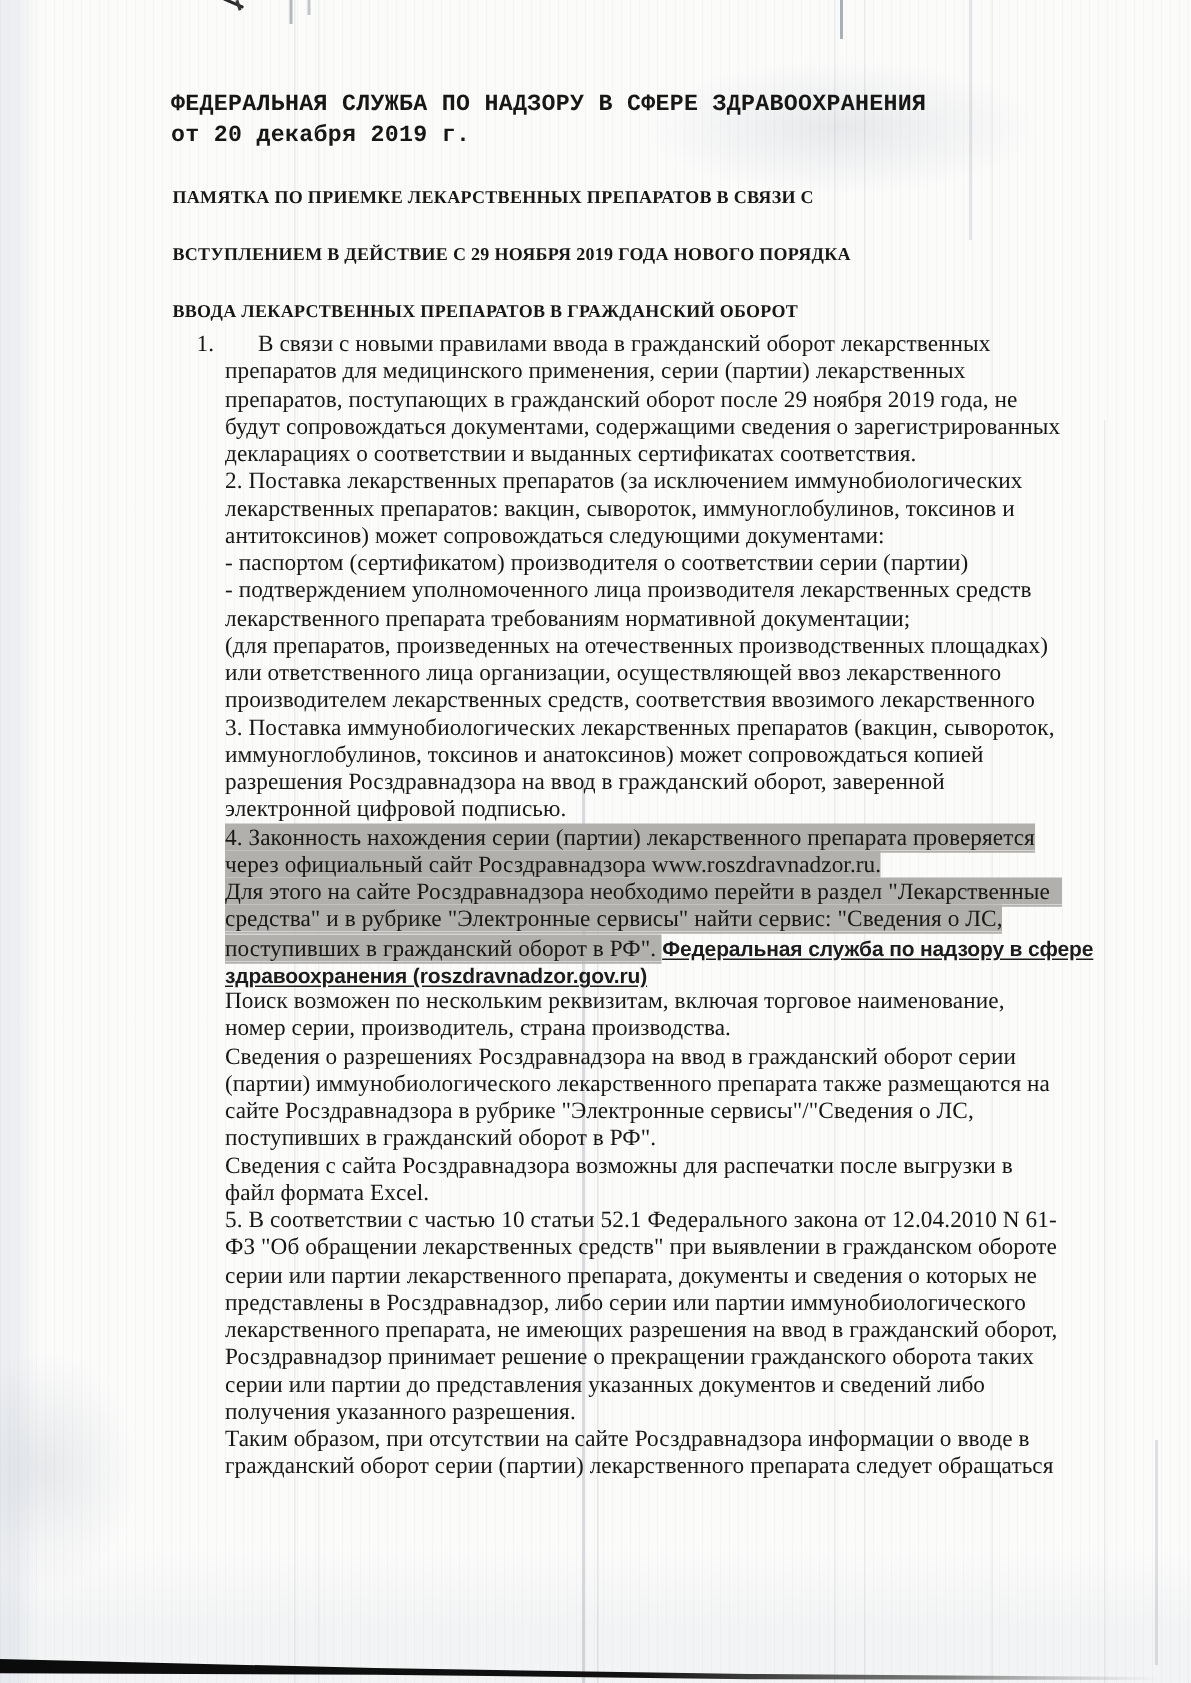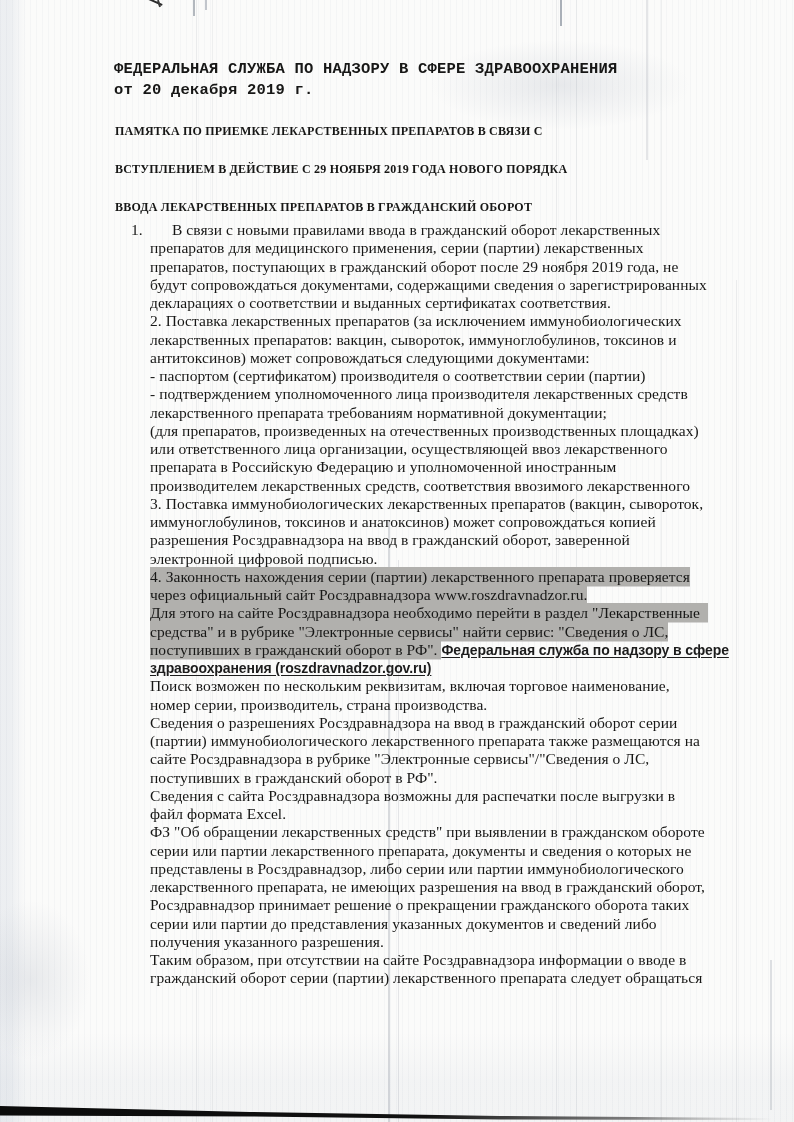--- a/index.html
+++ b/index.html
@@ -82,40 +82,40 @@
     <div class="bline"><span class="">будут сопровождаться документами, содержащими сведения о зарегистрированных</span></div>
     <div class="bline"><span class="">декларациях о соответствии и выданных сертификатах соответствия.</span></div>
     <div class="bline"><span class="">2. Поставка лекарственных препаратов (за исключением иммунобиологических</span></div>
     <div class="bline"><span class="">лекарственных препаратов: вакцин, сывороток, иммуноглобулинов, токсинов и</span></div>
     <div class="bline"><span class="">антитоксинов) может сопровождаться следующими документами:</span></div>
     <div class="bline"><span class="">- паспортом (сертификатом) производителя о соответствии серии (партии)</span></div>
     <div class="bline"><span class="">- подтверждением уполномоченного лица производителя лекарственных средств</span></div>
     <div class="bline"><span class="">лекарственного препарата требованиям нормативной документации;</span></div>
     <div class="bline"><span class="">(для препаратов, произведенных на отечественных производственных площадках)</span></div>
     <div class="bline"><span class="">или ответственного лица организации, осуществляющей ввоз лекарственного</span></div>
-    <div class="bline"><span class="">препарата в Российскую Федерацию и уполномоченной иностранным</span></div>
     <div class="bline"><span class="">производителем лекарственных средств, соответствия ввозимого лекарственного</span></div>
     <div class="bline"><span class="">3. Поставка иммунобиологических лекарственных препаратов (вакцин, сывороток,</span></div>
     <div class="bline"><span class="">иммуноглобулинов, токсинов и анатоксинов) может сопровождаться копией</span></div>
     <div class="bline"><span class="">разрешения Росздравнадзора на ввод в гражданский оборот, заверенной</span></div>
     <div class="bline"><span class="">электронной цифровой подписью.</span></div>
     <div class="bline"><span class="hl ">4. Законность нахождения серии (партии) лекарственного препарата проверяется</span></div>
     <div class="bline"><span class="hl ">через официальный сайт Росздравнадзора www.roszdravnadzor.ru.</span></div>
     <div class="bline"><span class="hl ">Для этого на сайте Росздравнадзора необходимо перейти в раздел "Лекарственные&nbsp;&nbsp;</span></div>
     <div class="bline"><span class="hl ">средства" и в рубрике "Электронные сервисы" найти сервис: "Сведения о ЛС,</span></div>
     <div class="bline"><span class="hl ">поступивших в гражданский оборот в РФ". </span><span class="link">Федеральная служба по надзору в сфере</span></div>
     <div class="bline"><span class="link">здравоохранения (roszdravnadzor.gov.ru)</span></div>
     <div class="bline"><span class="">Поиск возможен по нескольким реквизитам, включая торговое наименование,</span></div>
     <div class="bline"><span class="">номер серии, производитель, страна производства.</span></div>
     <div class="bline"><span class="">Сведения о разрешениях Росздравнадзора на ввод в гражданский оборот серии</span></div>
     <div class="bline"><span class="">(партии) иммунобиологического лекарственного препарата также размещаются на</span></div>
     <div class="bline"><span class="">сайте Росздравнадзора в рубрике "Электронные сервисы"/"Сведения о ЛС,</span></div>
     <div class="bline"><span class="">поступивших в гражданский оборот в РФ".</span></div>
     <div class="bline"><span class="">Сведения с сайта Росздравнадзора возможны для распечатки после выгрузки в</span></div>
     <div class="bline"><span class="">файл формата Excel.</span></div>
+    <div class="bline"><span class="">5. В соответствии с частью 10 статьи 52.1 Федерального закона от 12.04.2010 N 61-</span></div>
     <div class="bline"><span class="">ФЗ "Об обращении лекарственных средств" при выявлении в гражданском обороте</span></div>
     <div class="bline"><span class="">серии или партии лекарственного препарата, документы и сведения о которых не</span></div>
     <div class="bline"><span class="">представлены в Росздравнадзор, либо серии или партии иммунобиологического</span></div>
     <div class="bline"><span class="">лекарственного препарата, не имеющих разрешения на ввод в гражданский оборот,</span></div>
     <div class="bline"><span class="">Росздравнадзор принимает решение о прекращении гражданского оборота таких</span></div>
     <div class="bline"><span class="">серии или партии до представления указанных документов и сведений либо</span></div>
     <div class="bline"><span class="">получения указанного разрешения.</span></div>
     <div class="bline"><span class="">Таким образом, при отсутствии на сайте Росздравнадзора информации о вводе в</span></div>
     <div class="bline"><span class="">гражданский оборот серии (партии) лекарственного препарата следует обращаться</span></div>
   </div>

